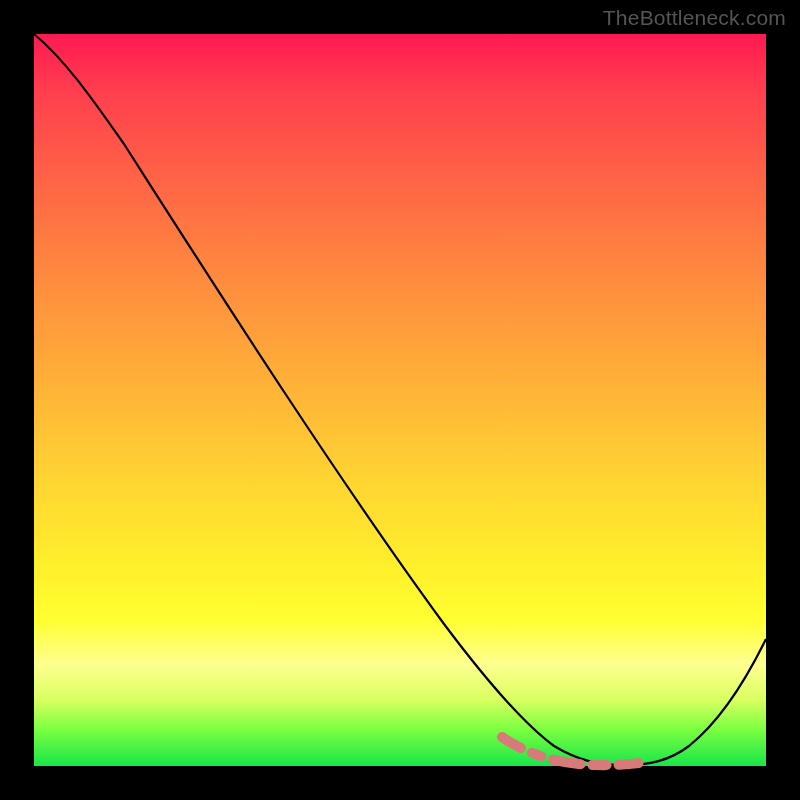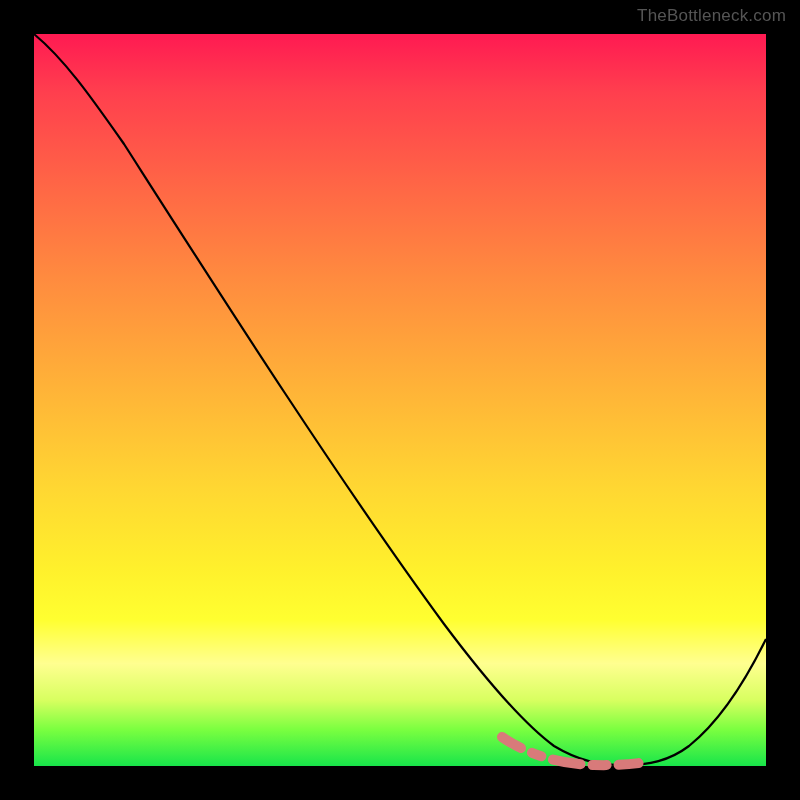--- a/index.html
+++ b/index.html
@@ -9,21 +9,21 @@
     height: 800px;
     background: #000;
     font-family: Arial, sans-serif;
     position: relative;
   }
   .watermark {
     position: absolute;
     top: 6px;
     right: 14px;
     color: #555;
-    font-size: 17px;
+    font-size: 21px;
     font-weight: 500;
     letter-spacing: 0.2px;
     z-index: 10;
   }
   .plot-area {
     position: absolute;
     left: 34px;
     top: 34px;
     width: 732px;
     height: 732px;

